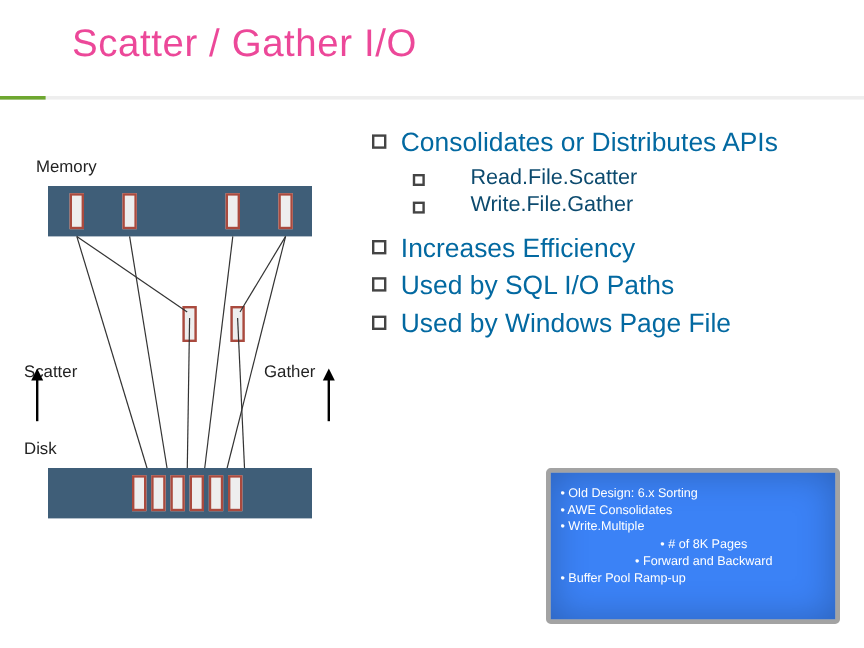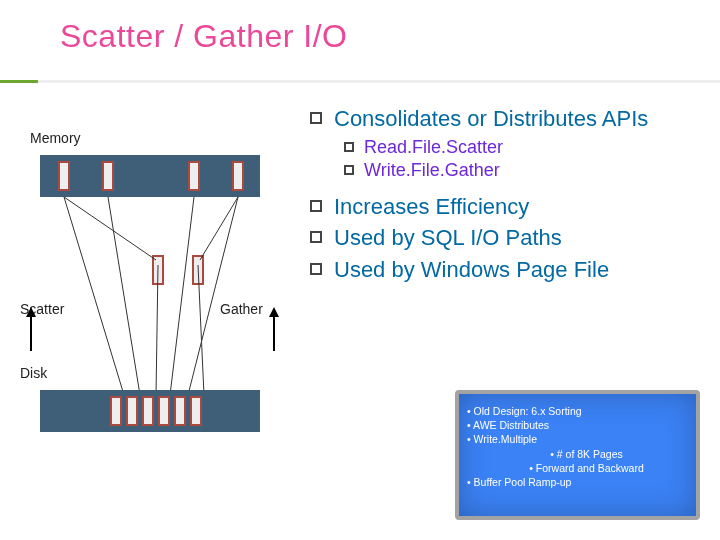--- a/index.html
+++ b/index.html
@@ -27,21 +27,21 @@
   .arrow-up { position: absolute; width: 0; height: 0; border-left: 5px solid transparent; border-right: 5px solid transparent; border-bottom: 10px solid #000; }
   .arrow-line { position: absolute; width: 2px; background: #000; }
   .scatter-arrow { left: 10px; top: 210px; }
   .scatter-head  { left: 6px;  top: 202px; }
   .gather-arrow  { left: 253px; top: 210px; }
   .gather-head   { left: 249px; top: 202px; }
   
   .bullets { position: absolute; left: 310px; top: 105px; width: 395px; }
   .b { display: flex; align-items: flex-start; font-size: 22px; color: #0369a1; margin-bottom: 4px; line-height: 1.25; }
   .b .mk { display: inline-block; width: 12px; height: 12px; border: 2px solid #444; margin-top: 7px; margin-right: 12px; flex: 0 0 auto; }
-  .sb { display: flex; align-items: flex-start; font-size: 18px; color: #6d28d9; margin-left: 34px; margin-bottom: 2px; }
+  .sb { display: flex; align-items: center; font-size: 18px; color: #0c4a6e; margin-left: 34px; margin-bottom: 2px; gap: 28px; }
   .sb .mk2 { display: inline-block; width: 10px; height: 10px; border: 2px solid #444; margin-top: 5px; margin-right: 10px; flex: 0 0 auto; }
   .gap { height: 10px; }
   
   .chalk { position: absolute; right: 20px; bottom: 20px; width: 245px; height: 130px; background: #3b82f6; border: 4px solid #a3a3a3; border-radius: 4px; box-shadow: inset 0 0 30px rgba(0,0,0,.25); }
   .chalk .inner { position: absolute; inset: 0; padding: 10px 8px; font-size: 10.5px; color: #fff; line-height: 1.35; }
   .chalk .inner .lev1 { margin-left: 0; }
   .chalk .inner .lev2 { margin-left: 18px; text-align: center; }
 </style>
 </head>
 <body>
@@ -120,20 +120,20 @@
       </div>
     <div class="b">
         <span class="mk"></span>
         <span>Used by Windows Page File</span>
       </div>
   </div>
 
   <div class="chalk">
     <div class="inner">
       <div class="lev1">• Old Design: 6.x Sorting</div>
-      <div class="lev1">• AWE Distributes</div>
+      <div class="lev1">• AWE Consolidates</div>
       <div class="lev1">• Write.Multiple</div>
       <div class="lev2">• # of 8K Pages</div>
       <div class="lev2">• Forward and Backward</div>
       <div class="lev1">• Buffer Pool Ramp-up</div>
     </div>
   </div>
 </div>
 
 </body></html>

